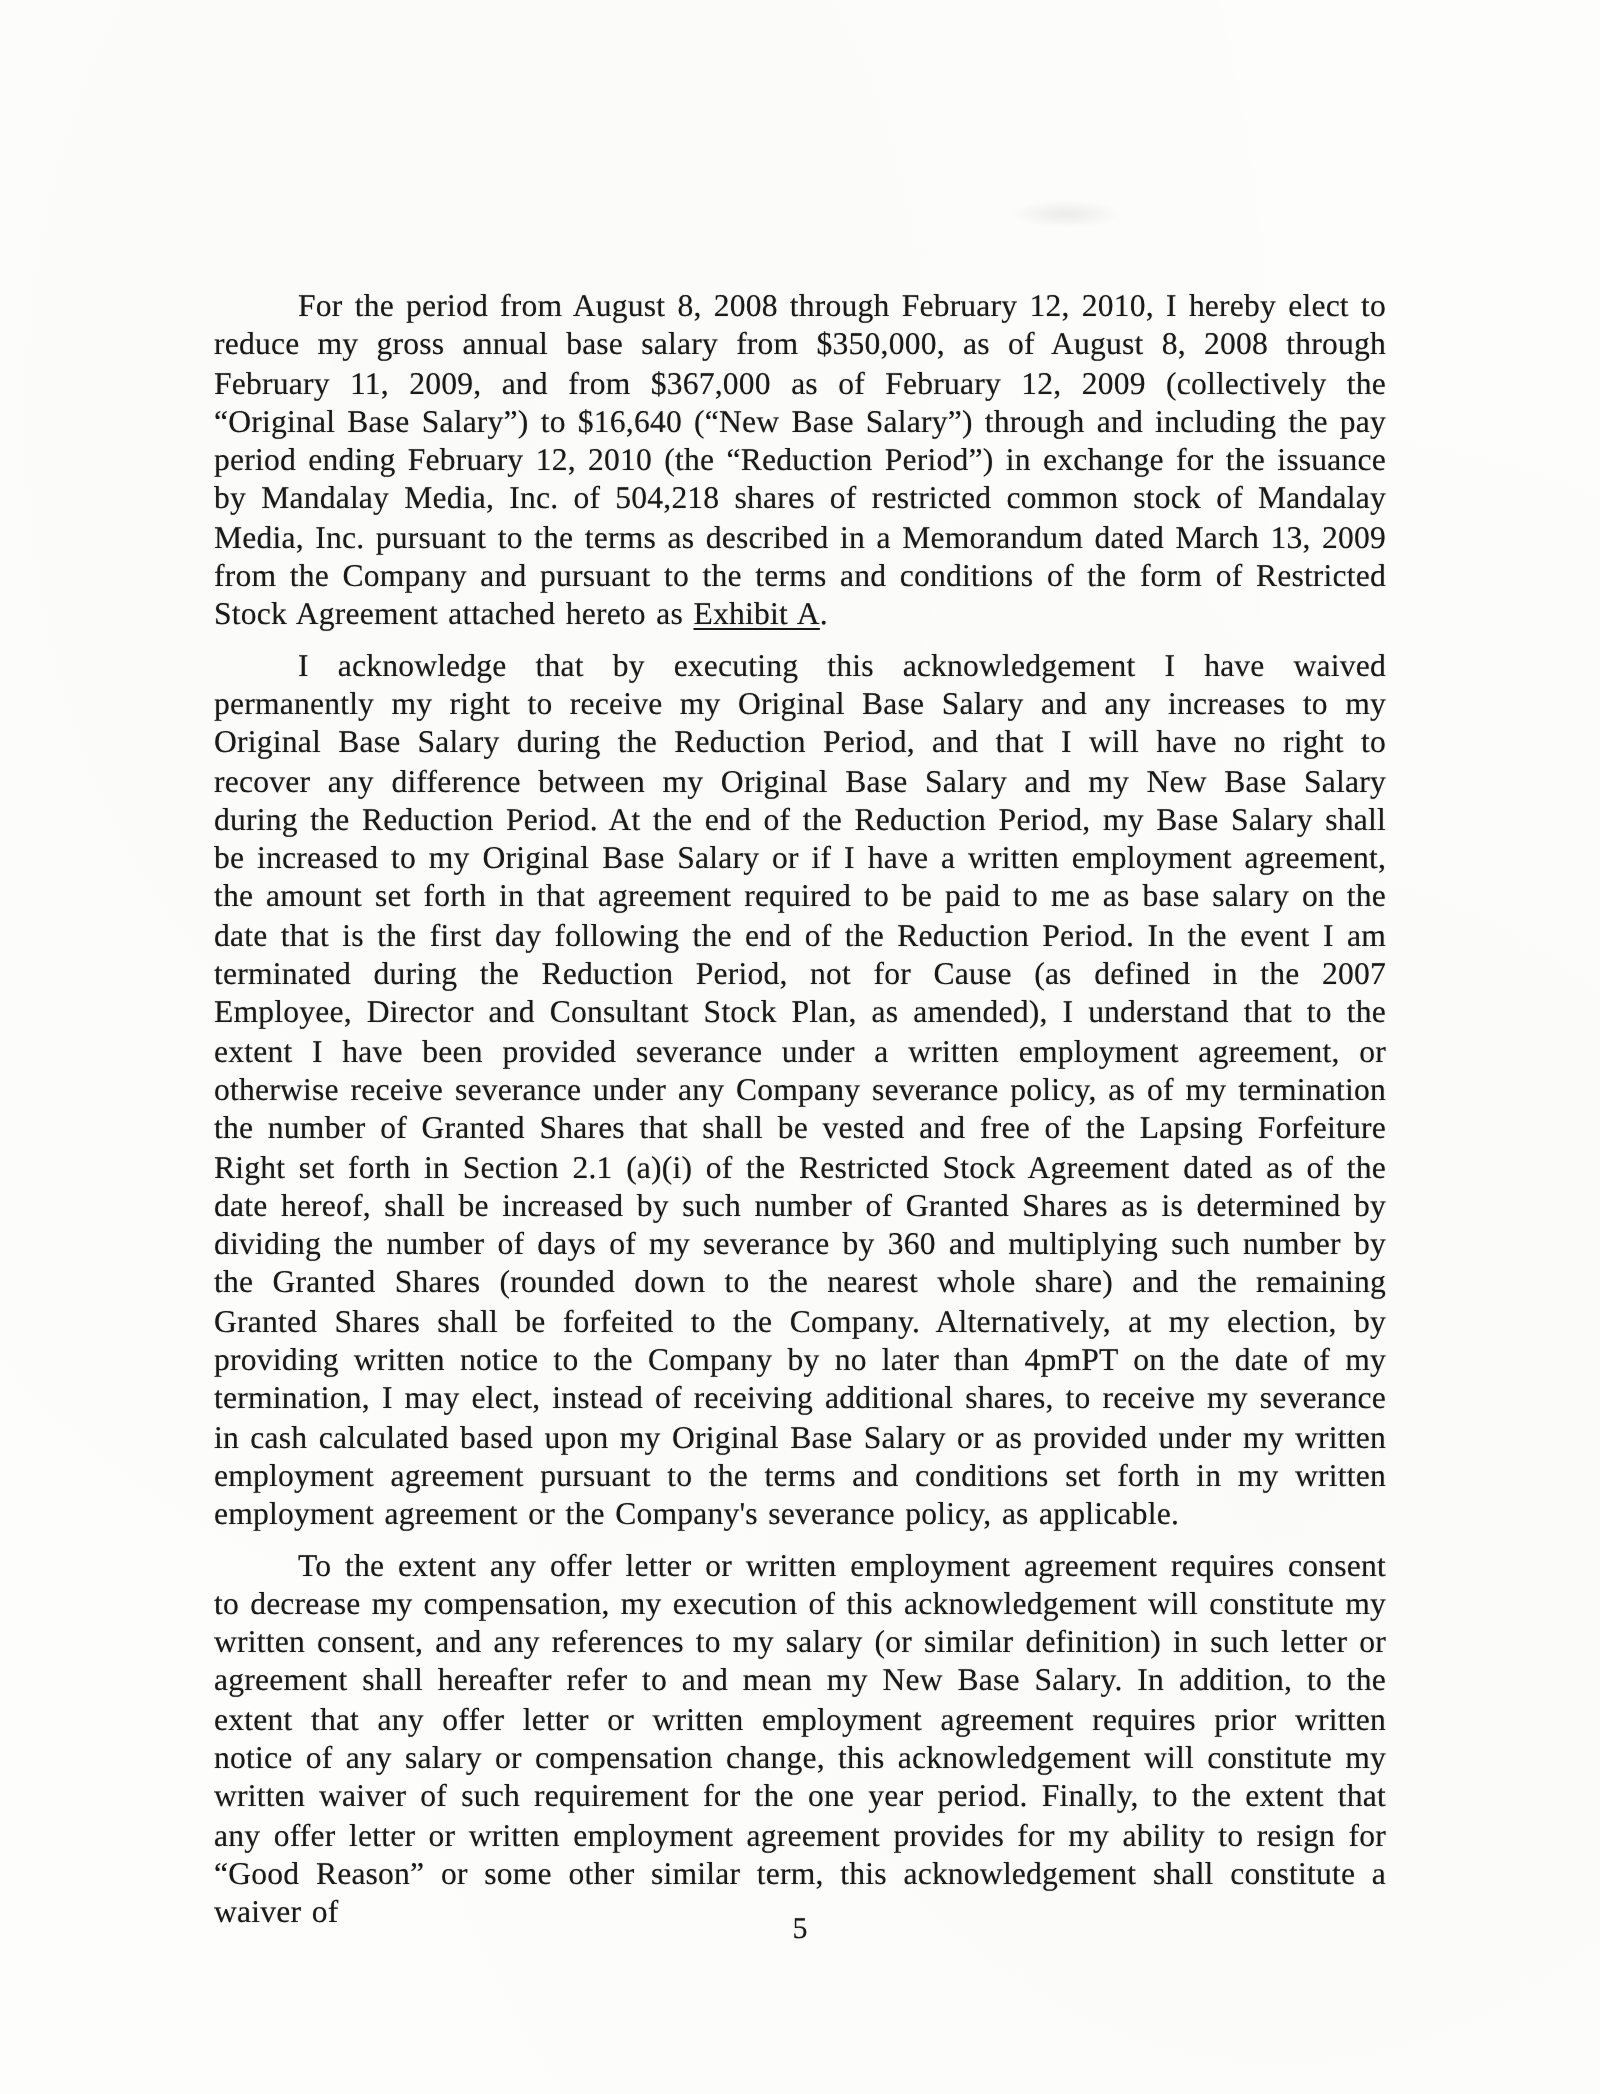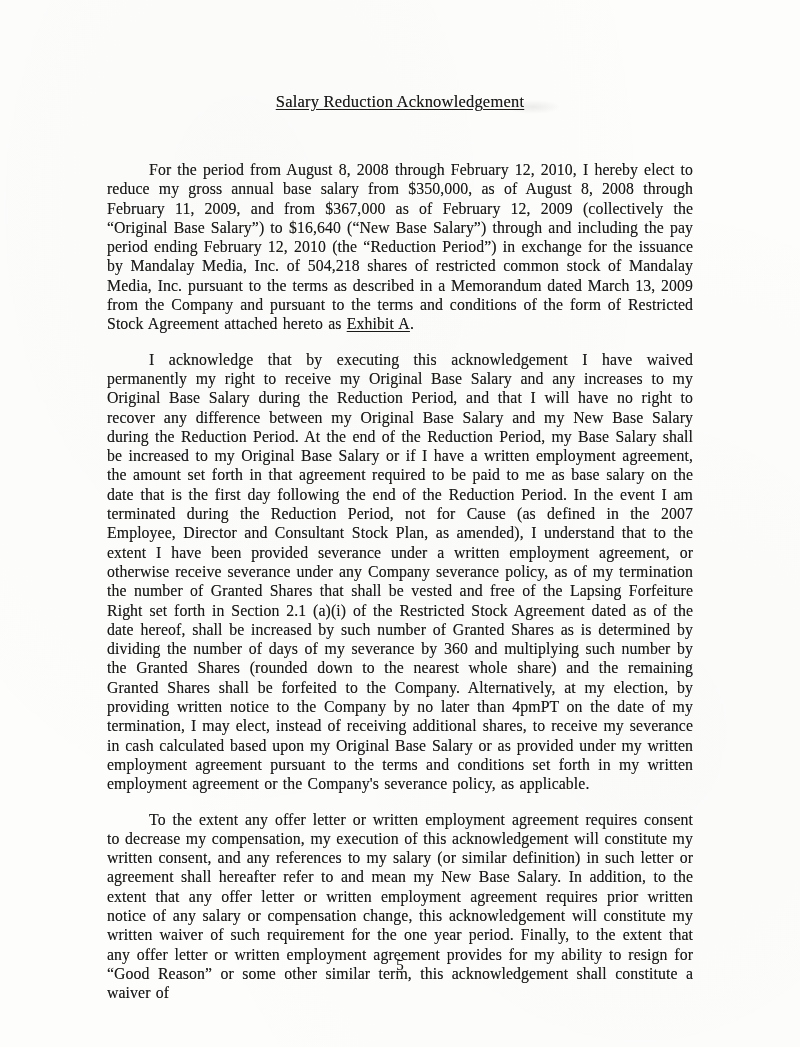--- a/index.html
+++ b/index.html
@@ -33,21 +33,21 @@
     text-decoration: underline;
     text-underline-offset: 2px;
   }
   .doc-body {
     position: absolute;
     top: 144px;
     left: 107px;
     width: 586px;
   }
   .doc-body p {
-    margin: 16px 0 6px 0;
+    margin: 0 0 6px 0;
     font-size: 15.8px;
     line-height: 19.3px;
     text-align: justify;
     text-indent: 42px;
     word-spacing: 1.2px;
     letter-spacing: 0.1px;
     text-shadow: 0 0 0.5px rgba(20,20,20,0.5);
   }
   .page-number {
     position: absolute;
@@ -77,21 +77,20 @@
   }
 </style>
 </head>
 <body>
 
 <div class="page">
 
   <div class="scan-grain"></div>
   <div class="scan-smudge"></div>
 
-  <h1 class="doc-title"><span class="underline">Salary Reduction Acknowledgement</span></h1>
 
   <div class="doc-body">
 
     <p><span>For the period from August 8, 2008 through February 12, 2010, I hereby elect to reduce my gross annual base salary from $350,000, as of August 8, 2008 through February 11, 2009, and from $367,000 as of February 12, 2009 (collectively the “Original Base Salary”) to $16,640 (“New Base Salary”) through and including the pay period ending February 12, 2010 (the “Reduction Period”) in exchange for the issuance by Mandalay Media, Inc. of 504,218 shares of restricted common stock of Mandalay Media, Inc. pursuant to the terms as described in a Memorandum dated March 13, 2009 from the Company and pursuant to the terms and conditions of the form of Restricted Stock Agreement attached hereto as </span><span class="underline">Exhibit A</span><span>.</span></p>
 
     <p>I acknowledge that by executing this acknowledgement I have waived permanently my right to receive my Original Base Salary and any increases to my Original Base Salary during the Reduction Period, and that I will have no right to recover any difference between my Original Base Salary and my New Base Salary during the Reduction Period.  At the end of the Reduction Period, my Base Salary shall be increased to my Original Base Salary or if I have a written employment agreement, the amount set forth in that agreement required to be paid to me as base salary on the date that is the first day following the end of the Reduction Period.  In the event I am terminated during the Reduction Period, not for Cause (as defined in the 2007 Employee, Director and Consultant Stock Plan, as amended), I understand that to the extent I have been provided severance under a written employment agreement, or otherwise receive severance under any Company severance policy, as of my termination the number of Granted Shares that shall be vested and free of the Lapsing Forfeiture Right set forth in Section 2.1 (a)(i) of the Restricted Stock Agreement dated as of the date hereof, shall be increased by such number of Granted Shares as is determined by dividing the number of days of my severance by 360 and multiplying such number by the Granted Shares (rounded down to the nearest whole share) and the remaining Granted Shares shall be forfeited to the Company. Alternatively, at my election, by providing written notice to the Company by no later than 4pmPT on the date of my termination, I may elect, instead of receiving additional shares, to receive my severance in cash calculated based upon my Original Base Salary or as provided under my written employment agreement pursuant to the terms and conditions set forth in my written employment agreement or the Company's severance policy, as applicable.</p>
 
     <p>To the extent any offer letter or written employment agreement requires consent to decrease my compensation, my execution of this acknowledgement will constitute my written consent, and any references to my salary (or similar definition) in such letter or agreement shall hereafter refer to and mean my New Base Salary.  In addition, to the extent that any offer letter or written employment agreement requires prior written notice of any salary or compensation change, this acknowledgement will constitute my written waiver of such requirement for the one year period.  Finally, to the extent that any offer letter or written employment agreement provides for my ability to resign for “Good Reason” or some other similar term, this acknowledgement shall constitute a waiver of</p>
 
   </div>

